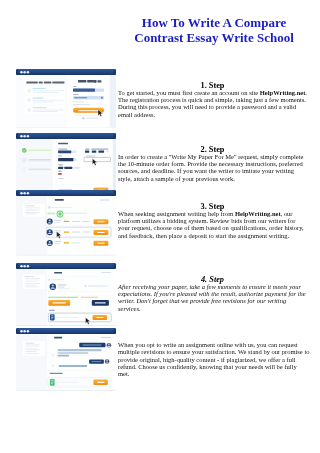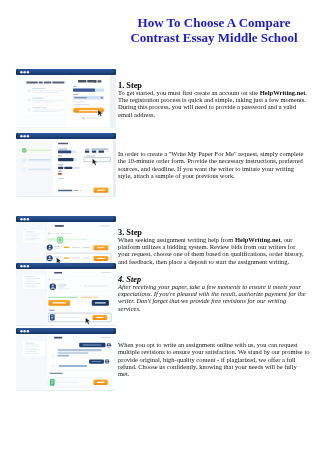--- a/index.html
+++ b/index.html
@@ -7,34 +7,34 @@
        -webkit-font-smoothing:antialiased;}
   .page{position:relative;width:320px;height:453px;background:#fff;}
 
   
   .title{position:absolute;left:129px;top:15px;width:170px;text-align:center;
          color:#1c1cc4;font-weight:bold;font-size:13px;line-height:15.2px;}
 
   
   .row{position:absolute;left:0;width:320px;height:58px;}
   .txtcol{position:absolute;left:118px;top:50%;transform:translateY(calc(-50% + 2px));width:189px;}
-  .steph{font-weight:bold;font-size:8.3px;line-height:8px;text-align:left;margin:0 0 -1.1px 0;color:#000;}
+  .steph{font-weight:bold;font-size:8.3px;line-height:8px;text-align:center;margin:0 0 -1.1px 0;color:#000;}
   .stepp{font-size:6.5px;line-height:7.25px;text-align:left;margin:0;color:#121212;
          white-space:nowrap;}
   .stepp b{font-weight:bold;}
 
   
   .shotslot{position:absolute;left:16px;top:0;width:101px;}
   .shotslot svg{display:block;width:101px;}
 </style>
 </head>
 <body>
 
 <div class="page">
-  <div class="title">How To Choose A Compare Contrast Essay Middle School</div>
+  <div class="title">How To Write A Compare Contrast Essay Write School</div>
 
   <div class="row" id="row0" style="top:69px;">
     <div class="shotslot" id="shot0">
       <svg viewBox="0 0 101 59" width="101" height="59">
         <defs>
           <linearGradient id="gbar" x1="0" y1="0" x2="0" y2="1">
             <stop offset="0" stop-color="#2d5899"></stop>
               <stop offset="0.2" stop-color="#2a5291"></stop>
             <stop offset="0.62" stop-color="#1f4480"></stop>
               <stop offset="1" stop-color="#153365"></stop>
@@ -188,27 +188,28 @@
         <rect x="39" y="51.4" width="55" height="0.35" fill="#edf1f6"></rect>
         <rect x="42.1" y="56.7" width="14.2" height="1.5" rx="0.5" fill="#4f6080"></rect>
         <rect x="58" y="56.9" width="4.4" height="1.2" rx="0.45" fill="#9dabbf"></rect>
         <rect x="63.8" y="57.3" width="1.8" height="0.5" fill="#9dabbf"></rect>
         <rect x="77.5" y="54.6" width="14.9" height="5.2" rx="1.1" fill="url(#gor)"></rect>
         <rect x="81.2" y="56.7" width="7.5" height="1.1" rx="0.4" fill="#ffffff" opacity="0.93"></rect>
         <path d="M76.4 25.5 L76.4 31.6 L77.95 30.1 L78.95 32.5 L80.15 31.95 L79.15 29.6 L81.2 29.55 Z" fill="#1b1b1b" stroke="#ffffff" stroke-width="0.38"></path>
       </svg>
     </div>
   <div class="txtcol">
+        <div class="steph">2. Step</div>
         <div class="stepp">In order to create a "Write My Paper For Me" request, simply complete</div>
         <div class="stepp">the 10-minute order form. Provide the necessary instructions, preferred</div>
         <div class="stepp">sources, and deadline. If you want the writer to imitate your writing</div>
         <div class="stepp">style, attach a sample of your previous work.</div>
       </div>
     </div>
-  <div class="row" id="row2" style="top:216px;">
+  <div class="row" id="row2" style="top:190px;">
     <div class="shotslot" id="shot2">
       <svg viewBox="0 0 101 65.5" width="101" height="65.5">
         <g filter="url(#sh)">
             <rect x="0" y="0" width="100" height="64.4" rx="1.6" fill="#ffffff"></rect>
           </g>
         <rect x="0" y="0" width="100" height="6" rx="1.6" fill="url(#gbar)"></rect>
         <rect x="0" y="0" width="100" height="6" rx="1.6" fill="url(#gbarh)"></rect>
         <rect x="0" y="5.1" width="100" height="0.9" fill="#14326100"></rect>
         <circle cx="5.5" cy="3.2" r="1.25" fill="#e8eff9"></circle>
         <circle cx="8.6" cy="3.2" r="1.25" fill="#e8eff9"></circle>

